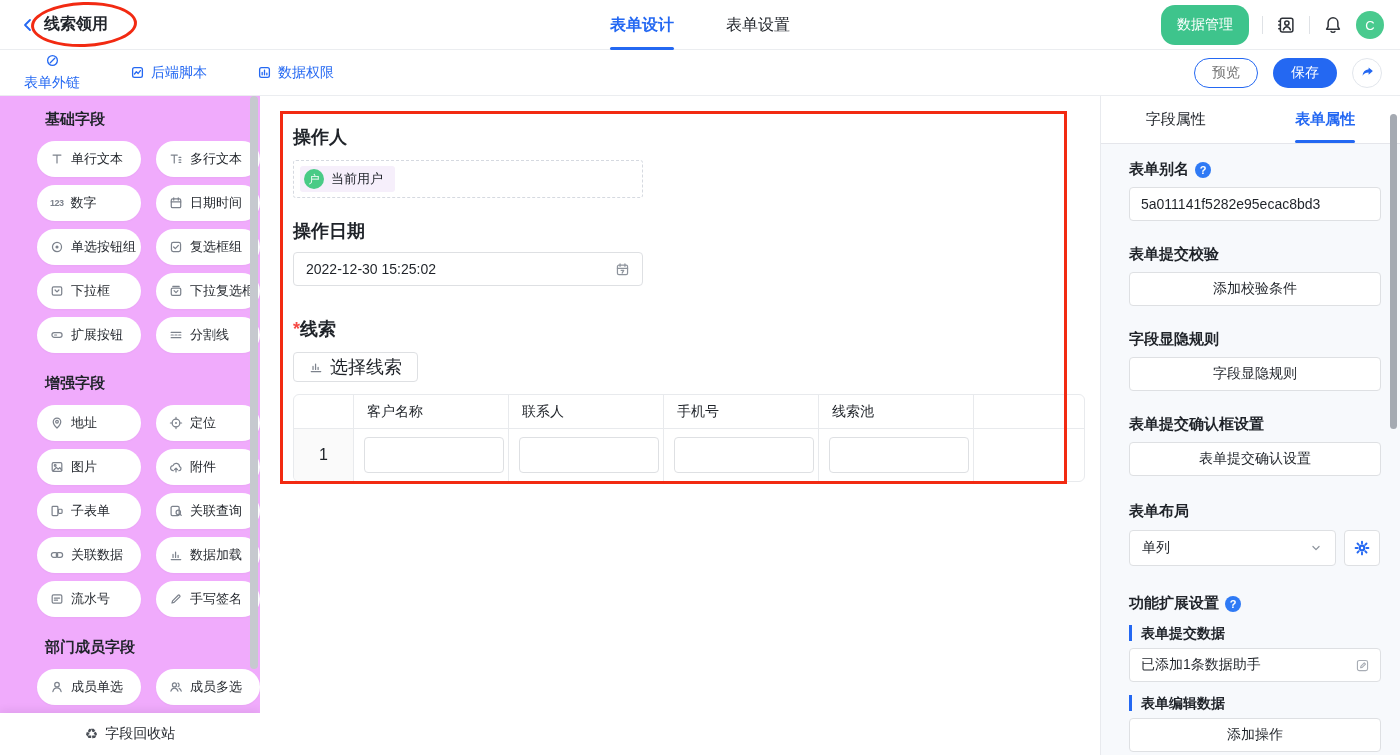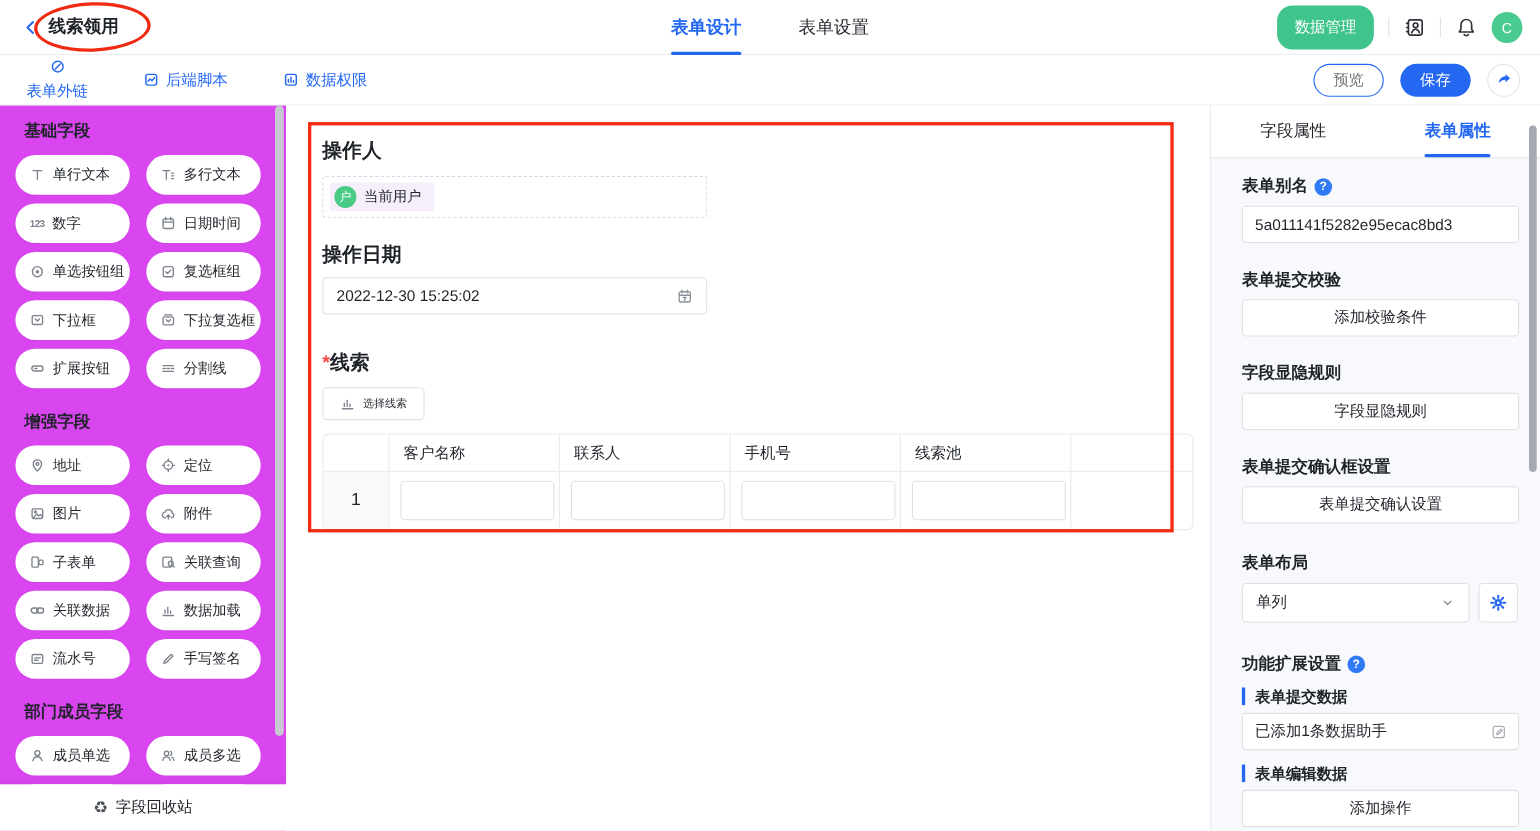--- a/index.html
+++ b/index.html
@@ -41,21 +41,21 @@
     background:#fff; color:#737373; font-size:14px; cursor:pointer; }
   .btn-save { width:64px; height:30px; border-radius:15px; border:none; background:#2468f2;
     color:#fff; font-size:14px; cursor:pointer; }
   .btn-share { width:30px; height:30px; border-radius:50%; border:1px solid #e2e6ec; background:#fff;
     color:#2468f2; display:flex; align-items:center; justify-content:center; cursor:pointer; }
 
   
   .layout { flex:1; display:flex; min-height:0; }
 
   
-  .sidebar { width:260px; background:#d946ef; position:relative; overflow:hidden; flex:none; }
+  .sidebar { width:260px; background:#f0abfc; position:relative; overflow:hidden; flex:none;padding-left:23px; }
   .sec-title { font-size:15px; font-weight:700; padding-left:22px; }
   .t1 { margin-top:14px; } .t2 { margin-top:21px; } .t3 { margin-top:21px; }
   .fgrid { display:grid; grid-template-columns:104px 104px; column-gap:15px; row-gap:8px;
     margin:12px 0 0 14px; }
   .fbtn { height:36px; border-radius:18px; background:#fff; display:flex; align-items:center;
     gap:7px; padding-left:13px; font-size:13px; color:#1f2329; cursor:pointer;
     box-shadow:0 1px 2px rgba(31,35,41,0.03); white-space:nowrap; }
   .fbtn .ic { color:#7c828c; display:flex; align-items:center; flex:none; }
   .num-ic { font-size:9px; font-weight:700; color:#7c828c; letter-spacing:-0.5px; }
   .recycle-bar { position:absolute; left:0; bottom:0; width:260px; height:42px; background:#fff;
@@ -76,21 +76,21 @@
   .chip-circle { width:20px; height:20px; border-radius:50%; background:#49cb86; color:#fff;
     font-size:11px; display:flex; align-items:center; justify-content:center; }
   .gap1 { height:21px; } .gap2 { height:31px; }
   .form-input { width:350px; height:34px; border:1px solid #dee0e3; border-radius:4px;
     margin-top:9px; display:flex; align-items:center; padding:0 12px; font-size:14px;
     background:#fff; cursor:text; }
   .form-input .grow { flex:1; }
   .cal-ic { color:#8d939c; display:flex; }
   .req { color:#f54a45; font-weight:700; }
   .lead-btn { height:30px; border:1px solid #dee0e3; border-radius:4px; background:#fff;
-    display:inline-flex; align-items:center; gap:7px; padding:0 15px; font-size:10px;
+    display:inline-flex; align-items:center; gap:7px; padding:0 15px; font-size:18px;
     color:#1f2329; margin-top:11px; cursor:pointer; }
   .lead-btn .ic { color:#7c828c; display:flex; }
   .ltable-wrap { width:792px; border:1px solid #e8eaed; border-radius:6px; overflow:hidden;
     margin-top:12px; background:#fff; }
   .ltable { width:860px; }
   .lt-row { display:flex; }
   .lt-hrow { border-bottom:1px solid #e8eaed; }
   .lt-cell { border-right:1px solid #e8eaed; }
   .lt-cell.last { border-right:none; }
   .lt-hcell { height:33px; display:flex; align-items:center; padding-left:13px; font-size:14px; }

